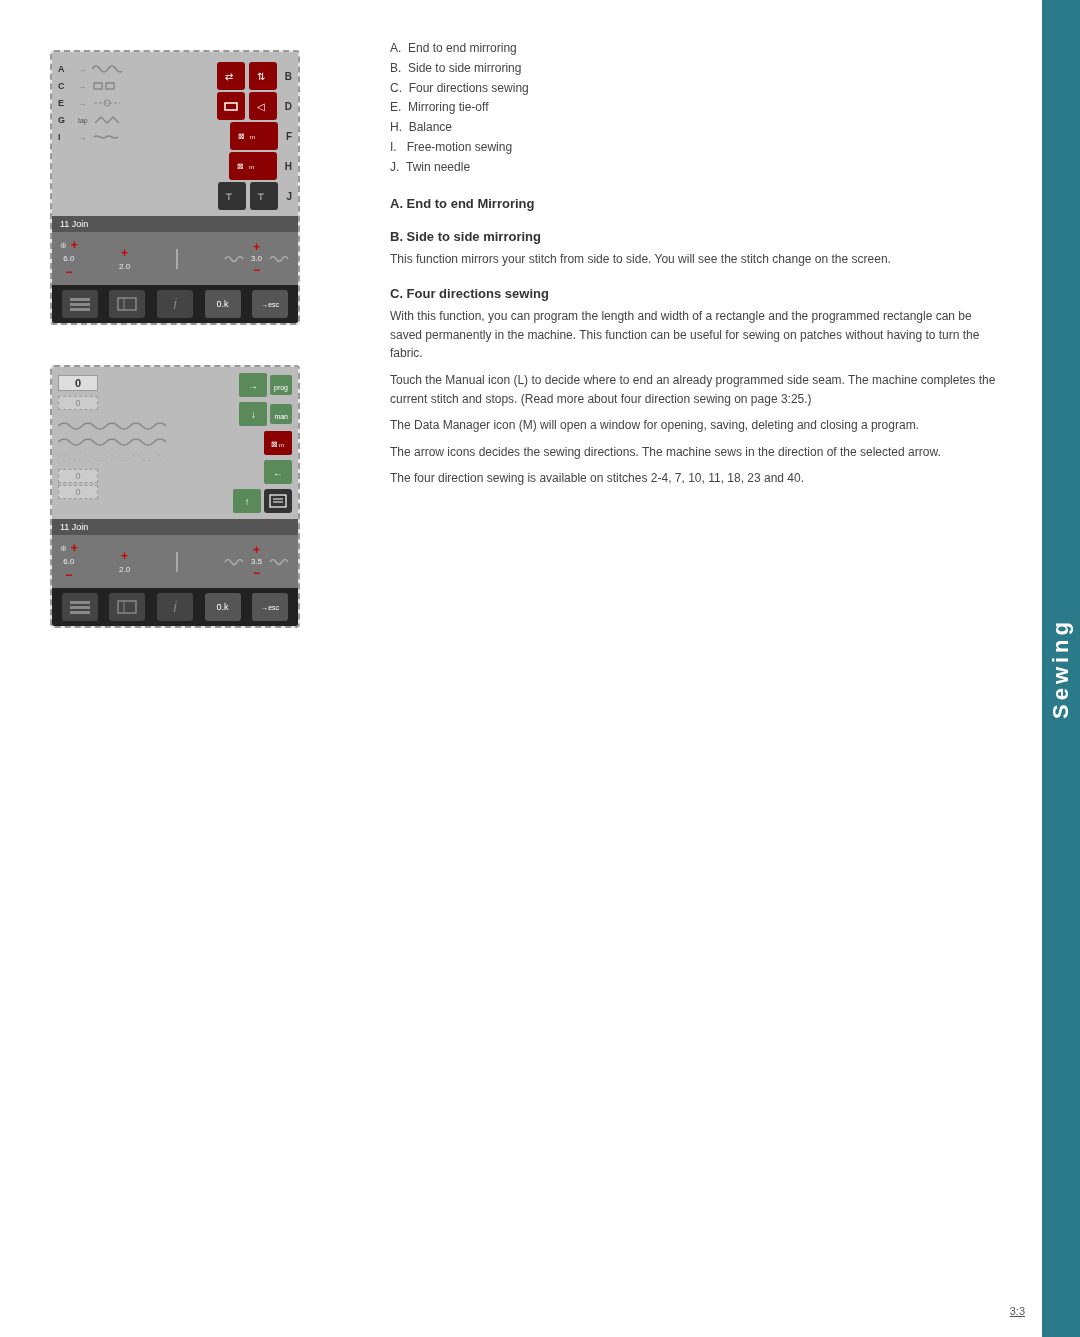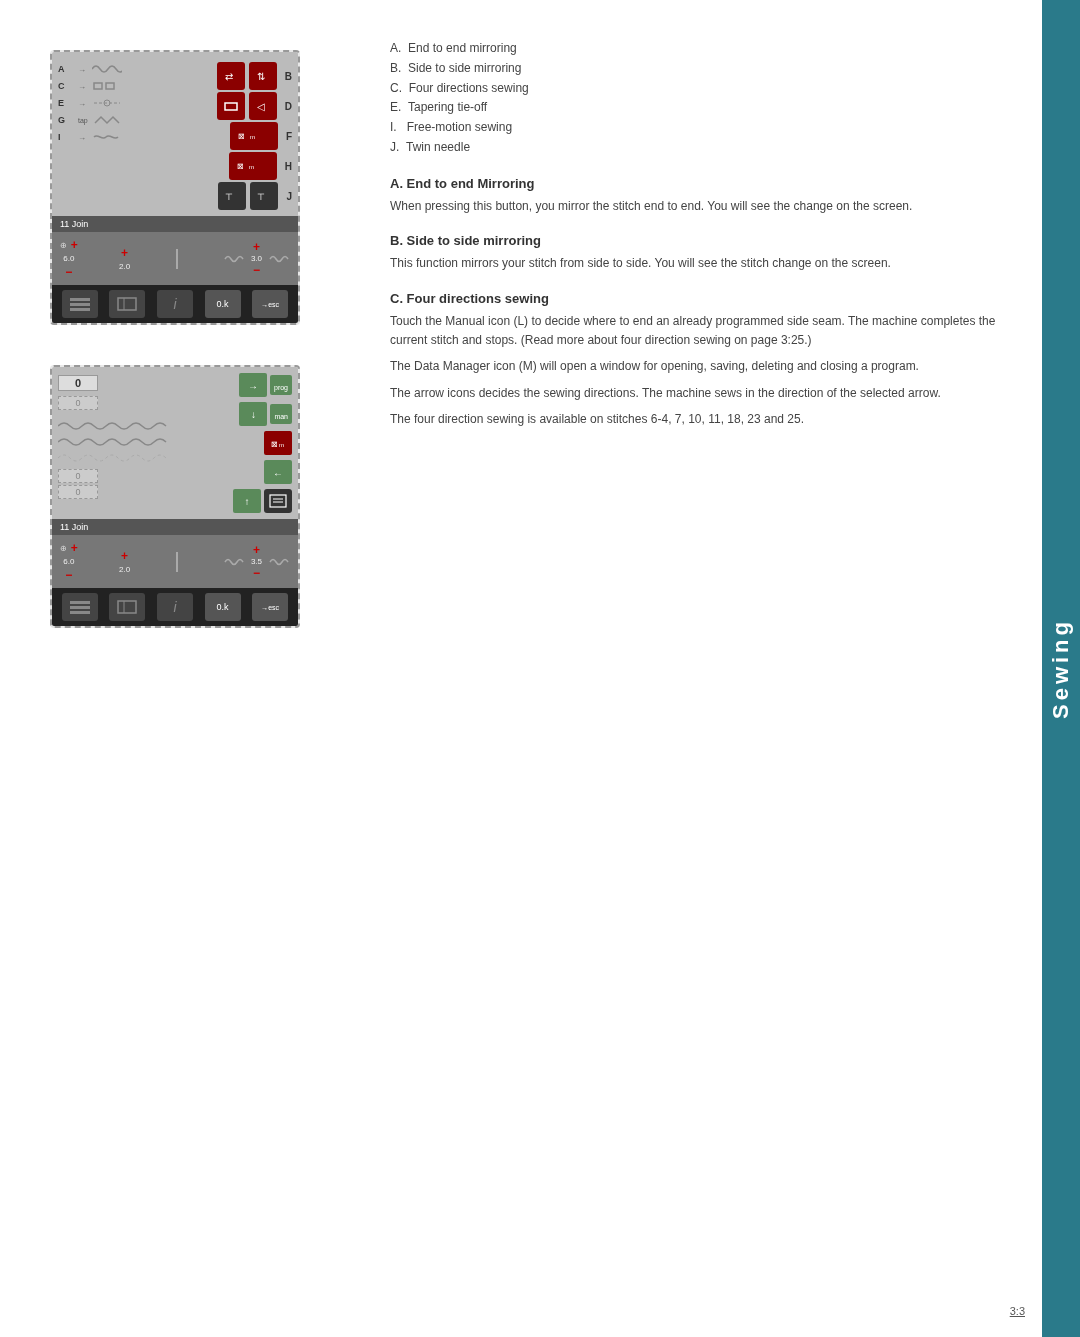--- a/index.html
+++ b/index.html
@@ -554,41 +554,42 @@
       </div>
 
     </div>
 
     <div class="right-column">
 
       <ul class="function-list">
         <li><span>A.</span>&nbsp;&nbsp;<span>End to end mirroring</span></li>
         <li><span>B.</span>&nbsp;&nbsp;<span>Side to side mirroring</span></li>
         <li><span>C.</span>&nbsp;&nbsp;<span>Four directions sewing</span></li>
-        <li><span>E.</span>&nbsp;&nbsp;<span>Tapering tie-off</span></li>
+        <li><span>E.</span>&nbsp;&nbsp;<span>Mirroring tie-off</span></li>
+        <li><span>H.</span>&nbsp;&nbsp;<span>Balance</span></li>
         <li><span>I.</span>&nbsp;&nbsp;&nbsp;<span>Free-motion sewing</span></li>
         <li><span>J.</span>&nbsp;&nbsp;<span>Twin needle</span></li>
       </ul>
 
       <div>
         <h3 class="subsection-title">A. End to end Mirroring</h3>
-        <p class="subsection-body">When pressing this button, you mirror the stitch end to end. You will see the change on the screen.</p>
       </div>
 
       <div>
         <h3 class="subsection-title">B. Side to side mirroring</h3>
         <p class="subsection-body">This function mirrors your stitch from side to side. You will see the stitch change on the screen.</p>
       </div>
 
       <div>
         <h3 class="subsection-title">C. Four directions sewing</h3>
+        <p class="subsection-body">With this function, you can program the length and width of a rectangle and the programmed rectangle can be saved permanently in the machine. This function can be useful for sewing on patches without having to turn the fabric.</p>
         <p class="subsection-body">Touch the Manual icon (L) to decide where to end an already programmed side seam. The machine completes the current stitch and stops. (Read more about four direction sewing on page 3:25.)</p>
         <p class="subsection-body">The Data Manager icon (M) will open a window for opening, saving, deleting and closing a program.</p>
         <p class="subsection-body">The arrow icons decides the sewing directions. The machine sews in the direction of the selected arrow.</p>
-        <p class="subsection-body">The four direction sewing is available on stitches 6-4, 7, 10, 11, 18, 23 and 25.</p>
+        <p class="subsection-body">The four direction sewing is available on stitches 2-4, 7, 10, 11, 18, 23 and 40.</p>
       </div>
     </div>
   </div>
 
   <div class="sidebar">
     <span class="sidebar-text">Sewing</span>
   </div>
 </div>
 
 <div class="page-number">3:3</div>

